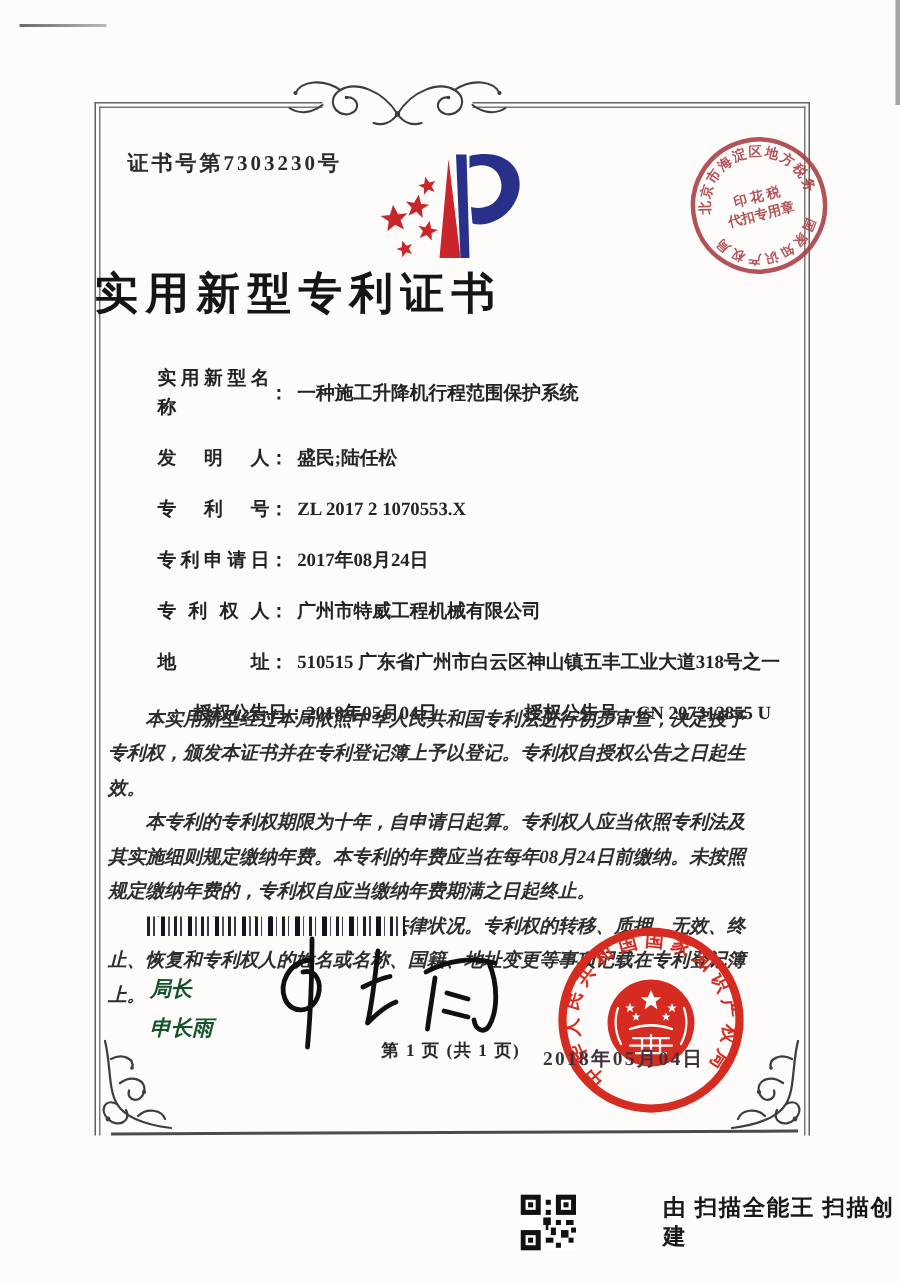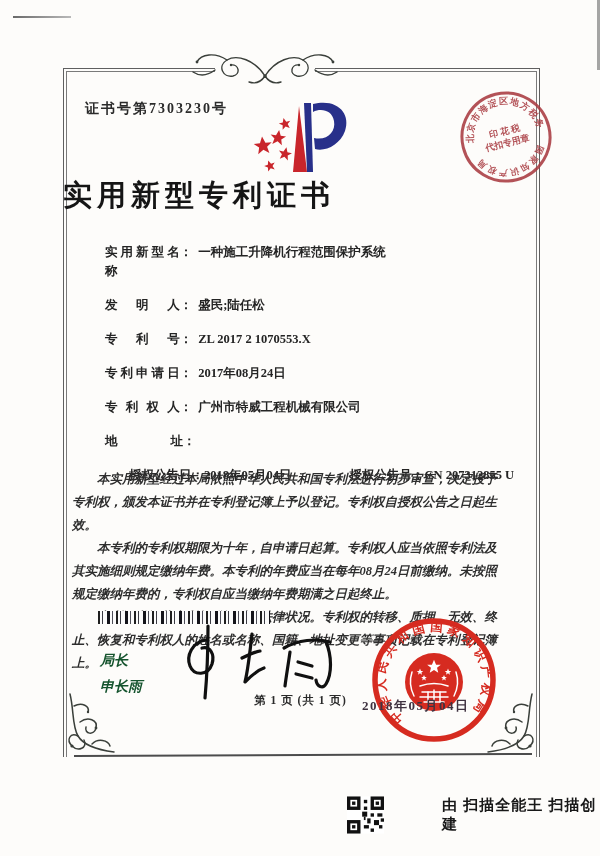--- a/index.html
+++ b/index.html
@@ -19,21 +19,21 @@
   .ornament{position:absolute;pointer-events:none;}
   
   .certnum{position:absolute;left:85px;top:100px;font-size:14px;font-weight:600;letter-spacing:2px;color:#2b2b2b;}
   .logo{position:absolute;left:243px;top:86px;}
   .doc-title{position:absolute;left:63px;top:176px;width:475px;text-align:left;
       font-size:29px;font-weight:700;letter-spacing:5px;color:#151515;}
   
   .tax-seal{position:absolute;left:455px;top:86px;opacity:.88;}
   
   .fields{position:absolute;left:105px;top:243px;width:430px;}
-  .frow{display:flex;align-items:flex-start;margin-bottom:15px;font-size:12.5px;font-weight:700;line-height:19px;color:#242424;}
+  .frow{display:flex;align-items:center;margin-bottom:15px;font-size:12.5px;font-weight:700;line-height:19px;color:#242424;}
   .flabel{display:inline-block;width:78px;text-align:justify;text-align-last:justify;}
   .fcolon{margin-right:6px;}
   .fvalue{width:352px;}
   .grant{display:flex;font-size:12.5px;font-weight:700;line-height:19px;color:#242424;margin-top:1px;margin-left:24px;}
   .grant .pair{display:flex;}
   .grant .gap{width:58px;}
   
   .paras{position:absolute;left:72px;top:468px;width:434px;font-size:12.5px;line-height:1.84;
       font-style:italic;font-weight:600;color:#2e2e2e;}
   .paras p{margin:0;text-indent:2em;}
@@ -167,20 +167,21 @@
       <span class="fvalue">2017年08月24日</span>
     </div>
     <div class="frow">
       <span class="flabel">专利权人</span>
         <span class="fcolon">：</span>
       <span class="fvalue">广州市特威工程机械有限公司</span>
     </div>
     <div class="frow">
       <span class="flabel">地址</span>
         <span class="fcolon">：</span>
+      <span class="fvalue">510515 广东省广州市白云区神山镇五丰工业大道318号之一</span>
     </div>
     <div class="grant">
       <span class="pair">
         <span>授权公告日</span>
           <span>：</span>
         <span>2018年05月04日</span>
       </span>
       <span class="gap"></span>
       <span class="pair">
         <span>授权公告号</span>

